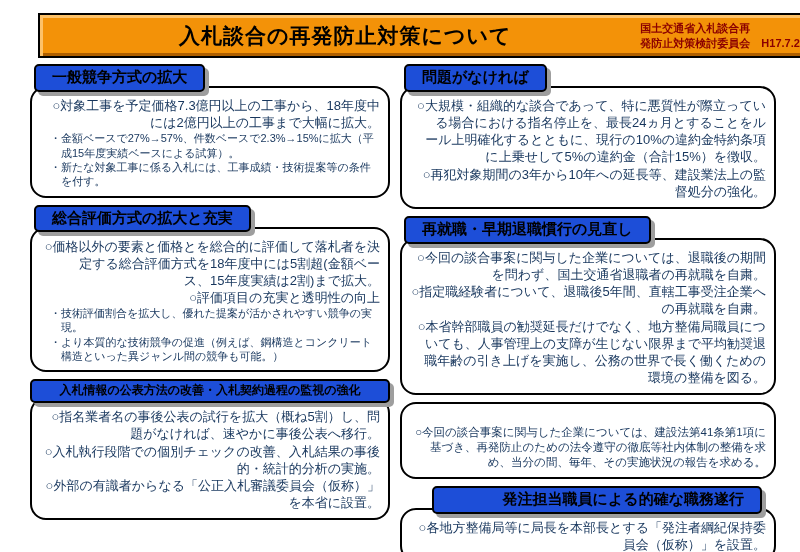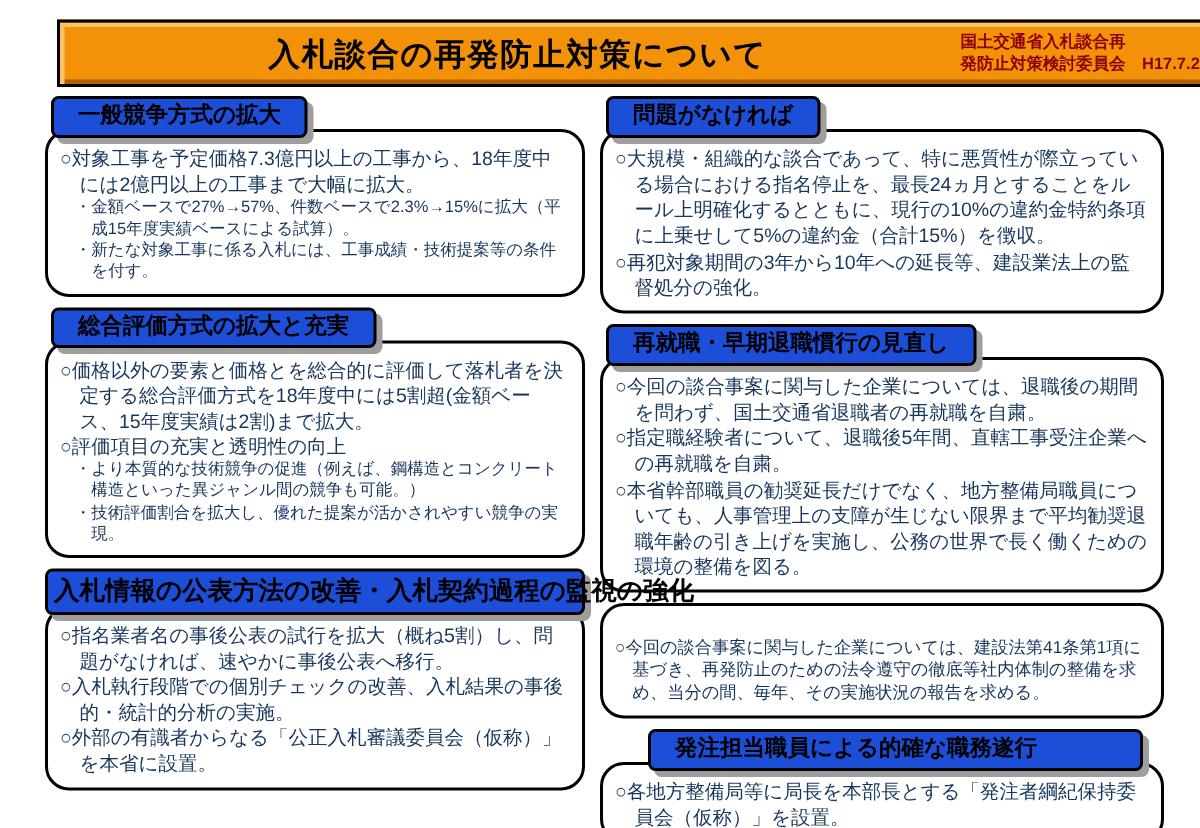--- a/index.html
+++ b/index.html
@@ -35,35 +35,35 @@
   
   .tag {
     position:relative; z-index:2; display:inline-block;
     background:#1d4ed8; border:2px solid #000; border-radius:5px;
     box-shadow:4px 4px 0 #9e9e9e;
     padding:2px 16px 3px 16px;
     font-size:15px; font-weight:bold; color:#000; line-height:1.25;
     margin-left:4px; margin-bottom:-6px; white-space:nowrap;
   }
   .sec.wide .tag {
-    display:block; margin-left:0; text-align:center; font-size:17px;
+    display:block; margin-left:0; text-align:center; font-size:12px;
     padding:2px 4px 3px 4px;
   }
   .sec.centered .tag {
-    display:block; margin-left:32px; margin-right:14px; text-align:left;
+    display:block; margin-left:32px; margin-right:14px; text-align:right;
   }
   
   .box {
     position:relative; z-index:1; background:#fff;
     border:2px solid #000; border-radius:16px;
     padding:9px 8px 7px 8px;
     color:#17365D;
   }
   .box p { font-size:13px; line-height:1.32; }
-  .box p.main { padding-left:1em; text-indent:-1em; }
+  .box p.main { padding-left:1em; text-indent:-1em;text-align:right; }
   .box p.sub  { font-size:11px; line-height:1.3; margin-left:0.9em; padding-left:1em; text-indent:-1em; }
   .box.small p { font-size:11.5px; line-height:1.3;margin-top:12px; }
 </style>
 </head>
 <body>
 
 <div class="page">
 
   <div class="titlebar">
     <div class="main-title">入札談合の再発防止対策について</div>
@@ -88,22 +88,22 @@
         </div>
       </div>
 
       <div class="sec">
         <div class="tag">
           <span>総合評価方式の拡大と充実</span>
         </div>
         <div class="box">
           <p class="main">○価格以外の要素と価格とを総合的に評価して落札者を決定する総合評価方式を18年度中には5割超(金額ベース、15年度実績は2割)まで拡大。</p>
           <p class="main">○評価項目の充実と透明性の向上</p>
+          <p class="sub">・技術評価割合を拡大し、優れた提案が活かされやすい競争の実現。</p>
           <p class="sub">・より本質的な技術競争の促進（例えば、鋼構造とコンクリート構造といった異ジャンル間の競争も可能。）</p>
-          <p class="sub">・技術評価割合を拡大し、優れた提案が活かされやすい競争の実現。</p>
         </div>
       </div>
 
       <div class="sec wide">
         <div class="tag">
           <span>入札情報の公表方法の改善・入札契約過程の監視の強化</span>
         </div>
         <div class="box">
           <p class="main">○指名業者名の事後公表の試行を拡大（概ね5割）し、問題がなければ、速やかに事後公表へ移行。</p>
           <p class="main">○入札執行段階での個別チェックの改善、入札結果の事後的・統計的分析の実施。</p>

